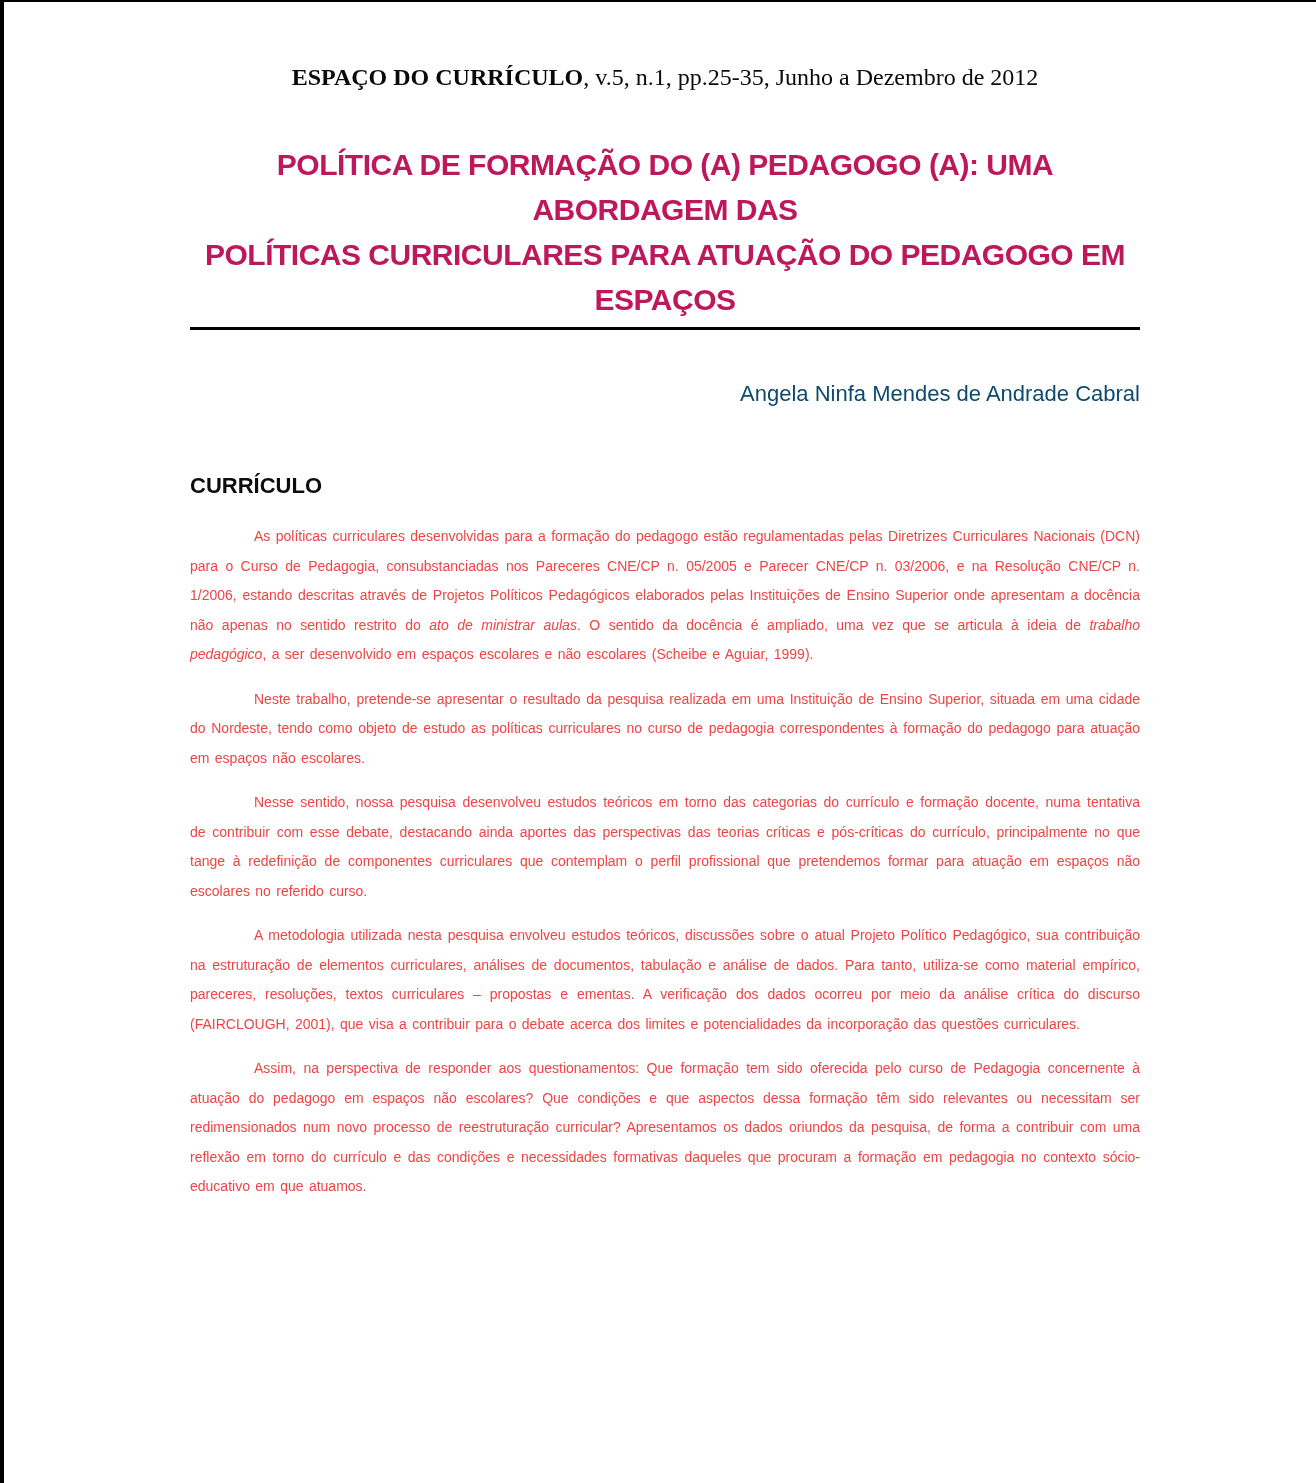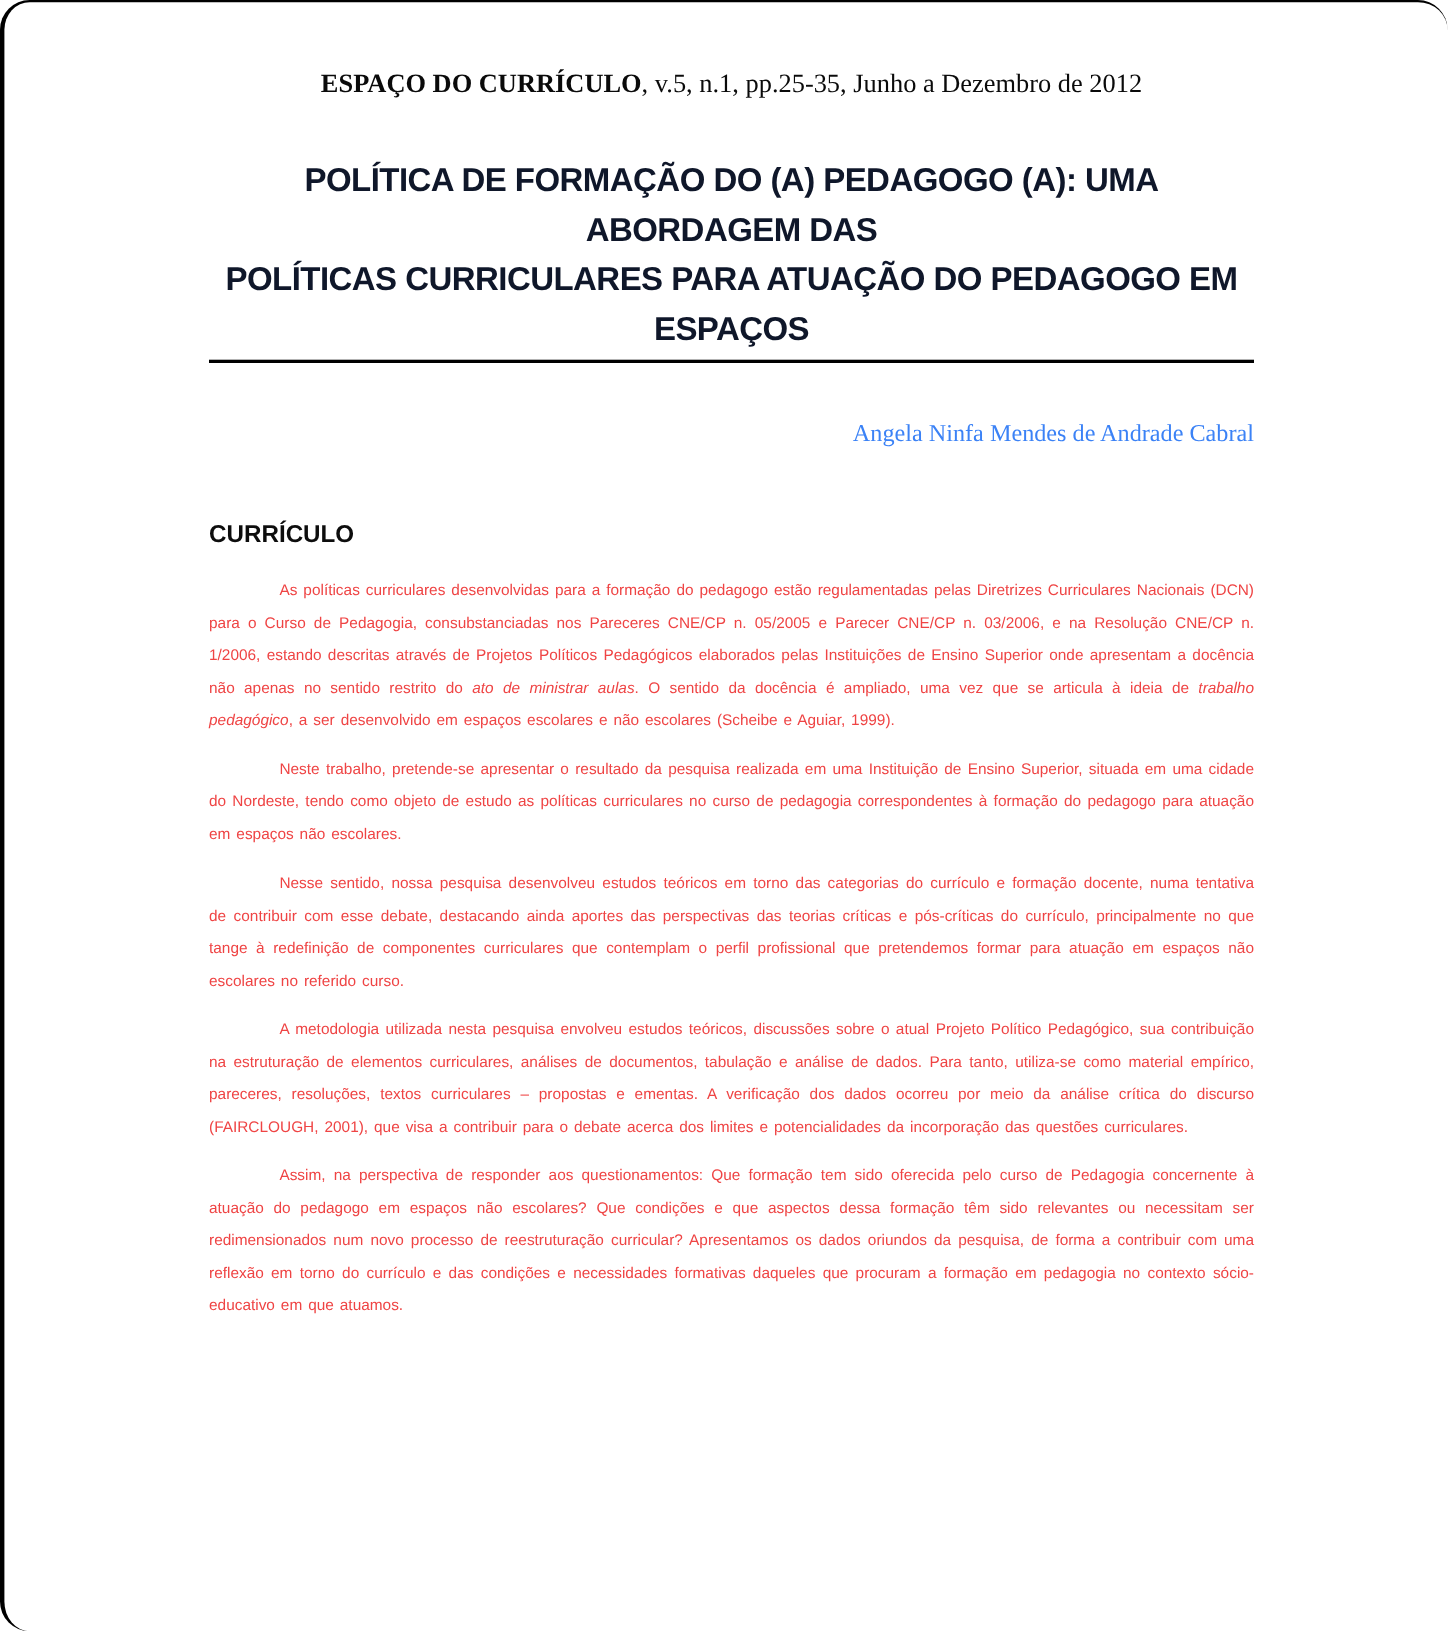--- a/index.html
+++ b/index.html
@@ -10,21 +10,20 @@
   .page {
     position: relative;
     width: 1316px;
     height: 1483px;
     box-sizing: border-box;
     background: #ffffff;
     border-left: 4px solid #000000;
     border-top: 2px solid #000000;
     overflow: hidden;
     color: #0a0a0a;
-    border-radius: 27px;
   }
   .content {
     margin-left: 186px;
     width: 950px;
   }
   .journal-header {
     margin-top: 60px;
     text-align: center;
     font-family: "Liberation Serif", serif;
     font-size: 24px;
@@ -35,34 +34,34 @@
     font-weight: bold;
   }
   .article-title {
     margin-top: 50px;
     text-align: center;
     font-family: "Liberation Sans", sans-serif;
     font-weight: bold;
     font-size: 30px;
     line-height: 45px;
     letter-spacing: -0.5px;
-    color: #0f172a;
+    color: #be185d;
   }
   .title-rule {
     margin-top: 5px;
     height: 3px;
     background: #000000;
   }
   .author-byline {
     margin-top: 50px;
     text-align: right;
-    font-family: Liberation Serif, serif;
+    font-family: Liberation Sans, sans-serif;
     font-size: 22px;
     line-height: 28px;
-    color: #3b82f6;
+    color: #0c4a6e;
   }
   .section-heading {
     margin-top: 64px;
     font-family: "Liberation Sans", sans-serif;
     font-weight: bold;
     font-size: 22px;
     line-height: 28px;
     color: #0d0d0d;
   }
   .article-body {

